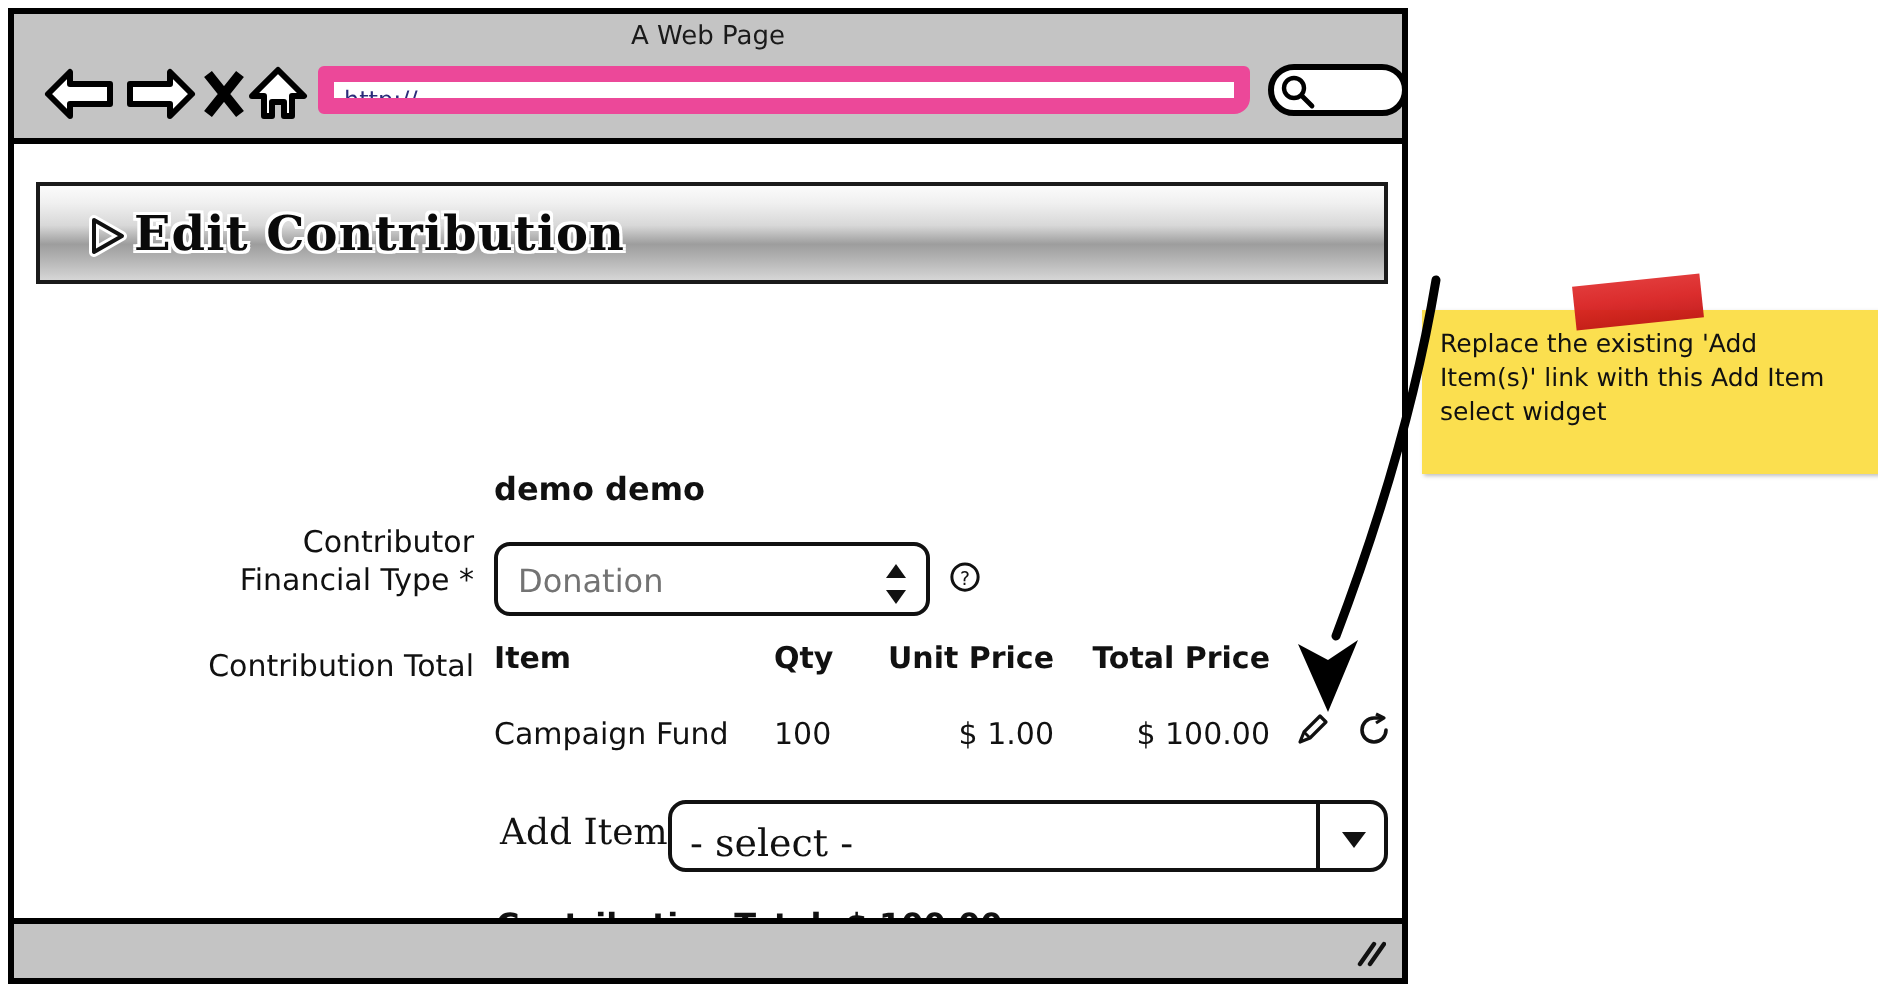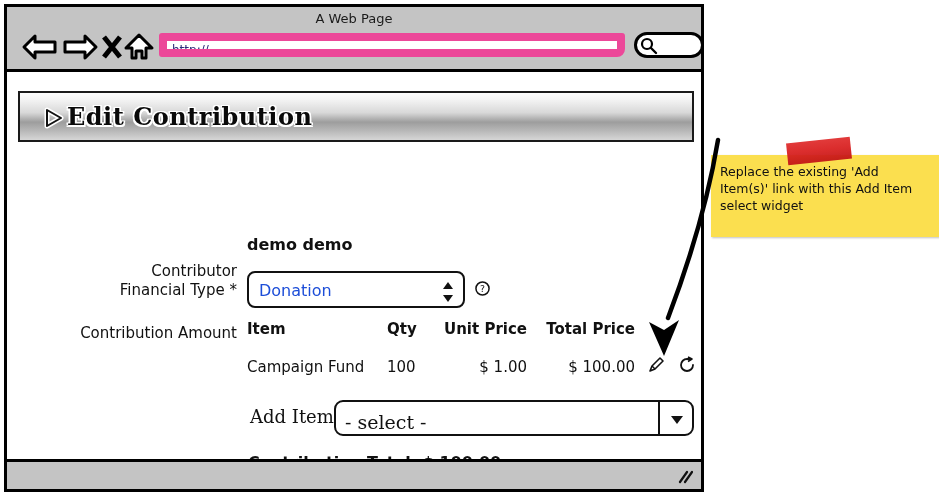--- a/index.html
+++ b/index.html
@@ -194,21 +194,21 @@
     border: 2px solid #111;
     border-radius: 8px;
     background: #fff;
     box-sizing: border-box;
   }
   #financial-type-value {
     position: absolute;
     left: 10px;
     top: 8px;
     font-size: 16px;
-    color: #1d4ed8;
+    color: #737373;
     font-family: "DejaVu Sans", sans-serif;
   }
   .spinner-arrows {
     position: absolute;
     right: 10px;
     top: 9px;
     width: 10px;
     height: 20px;
   }
   .help-icon {
@@ -410,21 +410,21 @@
       <svg class="spinner-arrows" viewBox="0 0 10 20">
         <polygon points="5,0 10,7 0,7" fill="#111"></polygon>
         <polygon points="5,20 10,13 0,13" fill="#111"></polygon>
       </svg>
     </div>
     <svg class="help-icon" style="left:468px; top:209px;" viewBox="0 0 16 16">
       <circle cx="8" cy="8" r="7" fill="#fff" stroke="#111" stroke-width="1.6"></circle>
       <text x="8" y="12" font-size="10" text-anchor="middle" fill="#111" font-family="DejaVu Sans, sans-serif">?</text>
     </svg>
 
-    <span class="form-label" id="row-amount-label">Contribution Amount</span>
+    <span class="form-label" id="row-amount-label">Contribution Total</span>
 
     <div id="contribution-table">
       <span class="tbl-head col-item">Item</span>
       <span class="tbl-head col-qty">Qty</span>
       <span class="tbl-head col-unit">Unit Price</span>
       <span class="tbl-head col-total">Total Price</span>
 
       <span class="tbl-cell col-item">Campaign Fund</span>
       <span class="tbl-cell col-qty">100</span>
       <span class="tbl-cell col-unit">$ 1.00</span>

